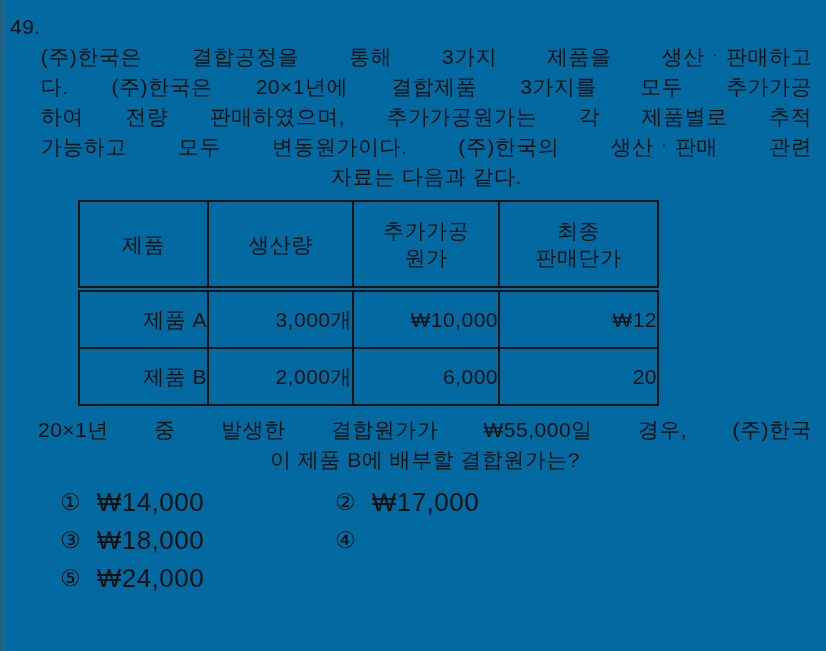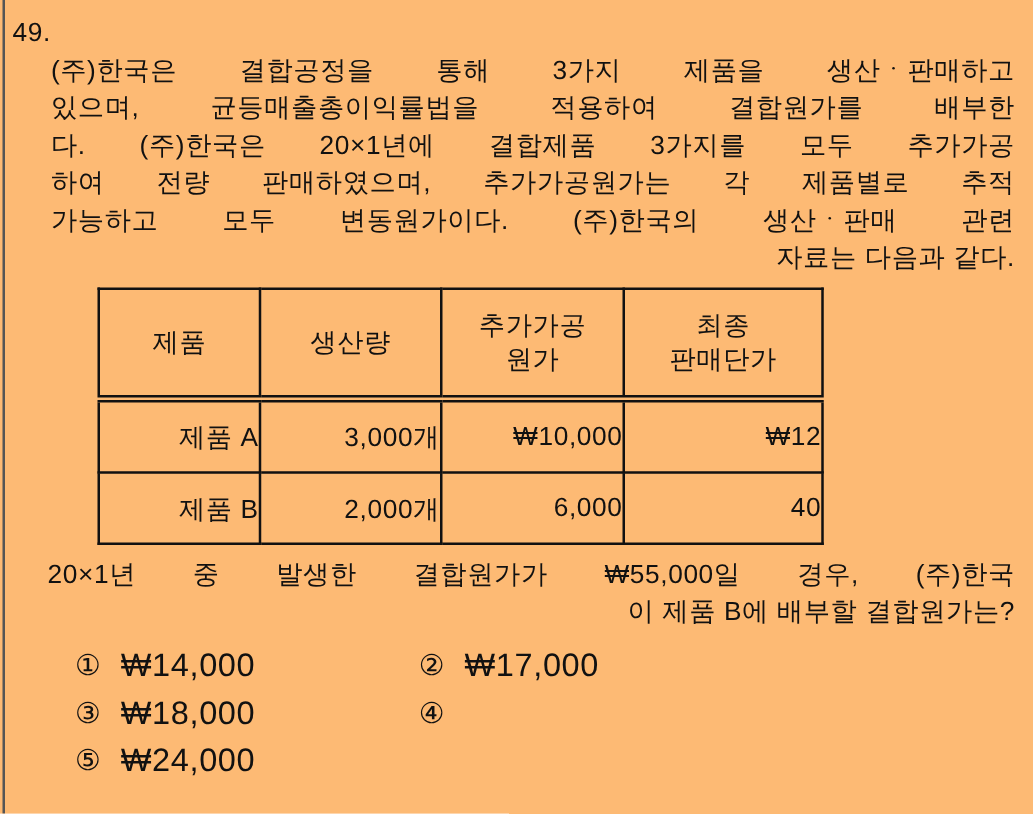--- a/index.html
+++ b/index.html
@@ -6,21 +6,21 @@
     margin: 0;
     padding: 0;
     background: #ffffff;
     font-family: "Liberation Sans", "DejaVu Sans", sans-serif;
     color: #111111;
   }
   .page {
     position: relative;
     width: 826px;
     height: 651px;
-    background: #fdba74;
+    background: #0369a1;
     overflow: hidden;
   }
   .col-divider {
     position: absolute;
     left: 2px;
     top: 0;
     width: 2px;
     height: 651px;
     background: #555555;
   }
@@ -41,21 +41,21 @@
   .jline, .pline {
     font-size: 21px;
     line-height: 30px;
     letter-spacing: 0.5px;
     white-space: normal;
   }
   .jline {
     text-align: justify;
     text-align-last: justify;
   }
-  .pline { text-align: right; }
+  .pline { text-align: center; }
 
   .data-table {
     margin: 8px 0 0 68px;
     border-collapse: collapse;
     table-layout: fixed;
     width: 581px;
   }
   .data-table th, .data-table td {
     border: 2px solid #111111;
     text-align: center;
@@ -103,21 +103,20 @@
 
 <div class="page">
   <div class="col-divider"></div>
 
   <div class="question">
 
     <div class="q-head">
       <span class="q-num">49.</span>
       <div class="q-intro">
         <div class="jline">(주)한국은 결합공정을 통해 3가지 제품을 생산ㆍ판매하고</div>
-        <div class="jline">있으며, 균등매출총이익률법을 적용하여 결합원가를 배부한</div>
         <div class="jline">다. (주)한국은 20×1년에 결합제품 3가지를 모두 추가가공</div>
         <div class="jline">하여 전량 판매하였으며, 추가가공원가는 각 제품별로 추적</div>
         <div class="jline">가능하고 모두 변동원가이다. (주)한국의 생산ㆍ판매 관련</div>
         <div class="pline">자료는 다음과 같다.</div>
       </div>
     </div>
 
     <table class="data-table">
       <thead>
         <tr>
@@ -133,21 +132,21 @@
         <tr>
           <td>제품 A</td>
           <td>3,000개</td>
           <td>₩10,000</td>
           <td>₩12</td>
         </tr>
         <tr>
           <td>제품 B</td>
           <td>2,000개</td>
           <td>6,000</td>
-          <td>40</td>
+          <td>20</td>
         </tr>
       </tbody>
     </table>
 
     <div class="q-follow">
       <div class="jline">20×1년 중 발생한 결합원가가 ₩55,000일 경우, (주)한국</div>
       <div class="pline">이 제품 B에 배부할 결합원가는?</div>
     </div>
 
     <div class="choices">

